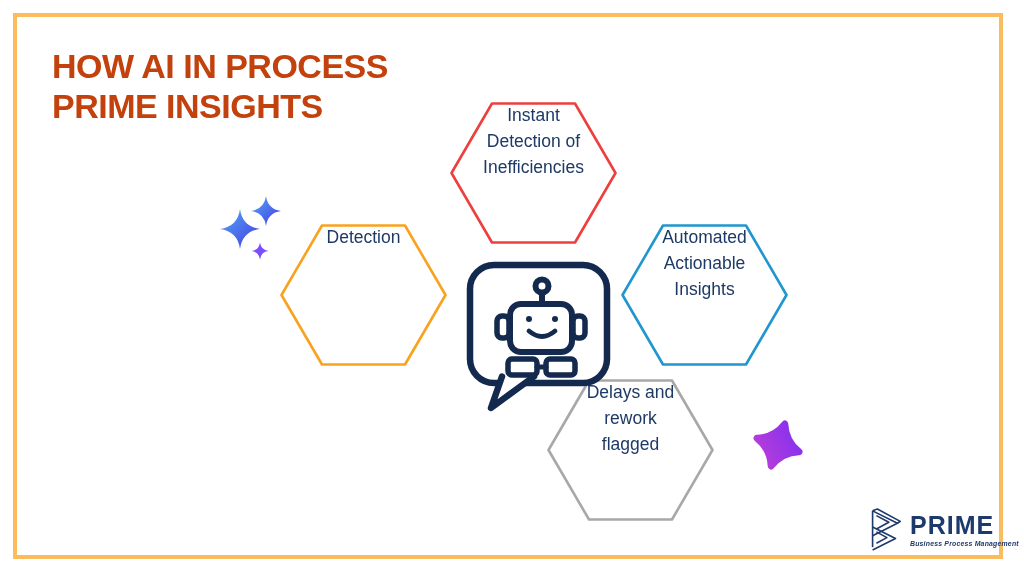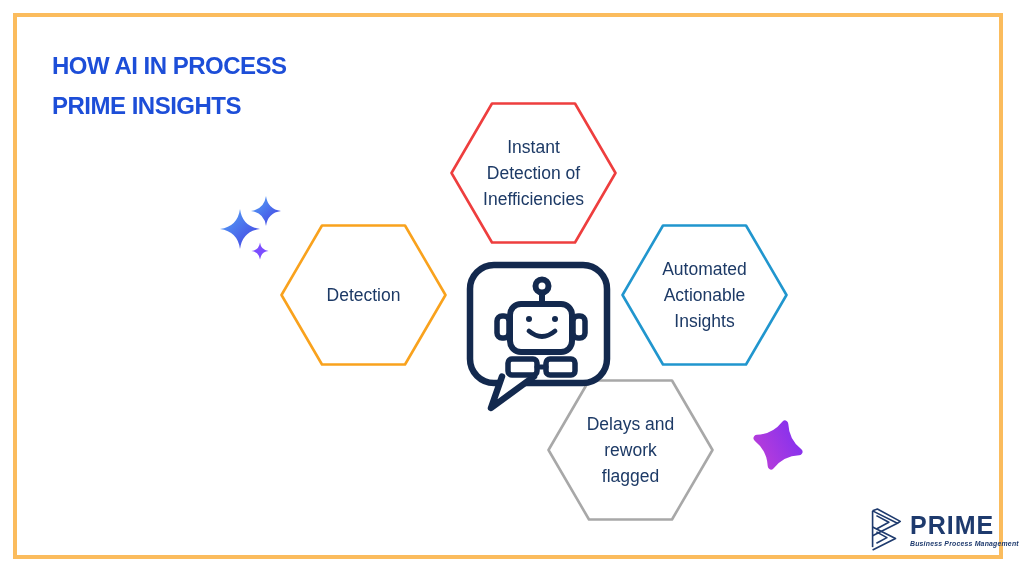--- a/index.html
+++ b/index.html
@@ -6,27 +6,27 @@
   .canvas{
     position:relative;width:1024px;height:576px;background:#ffffff;overflow:hidden;
     font-family:"Liberation Sans", sans-serif;
   }
   .frame{
     position:absolute;left:13px;top:13px;width:990px;height:546px;
     border:4px solid #fbbc5d;box-sizing:border-box;
   }
   .title{
     position:absolute;left:52px;top:46px;width:380px;
-    color:#1d4ed8;font-size:24px;font-weight:bold;line-height:40px;letter-spacing:-0.5px;
+    color:#c2410c;font-size:34px;font-weight:bold;line-height:40px;letter-spacing:-0.5px;
   }
   .hex{position:absolute;width:167px;height:142px;}
   .hex svg{position:absolute;left:0;top:0;width:100%;height:100%;overflow:visible;}
   .hex .label{
     position:absolute;left:0;top:0;right:0;bottom:0;
-    display:flex;align-items:center;justify-content:center;text-align:center;
+    display:flex;justify-content:center;text-align:center;
     color:#1d3a66;font-size:17.5px;line-height:26px;
   }
   .hex .label span{display:block;}
   .hex-red{left:450px;top:102px;}
   .hex-yellow{left:280px;top:224px;}
   .hex-blue{left:621px;top:224px;}
   .hex-green{left:341px;top:394px;}
   .hex-gray{left:547px;top:379px;}
   .w120{width:120px;} .w110{width:110px;} .w95{width:95px;} .w130{width:130px;}
   .robot{position:absolute;left:458px;top:255px;width:160px;height:160px;}

